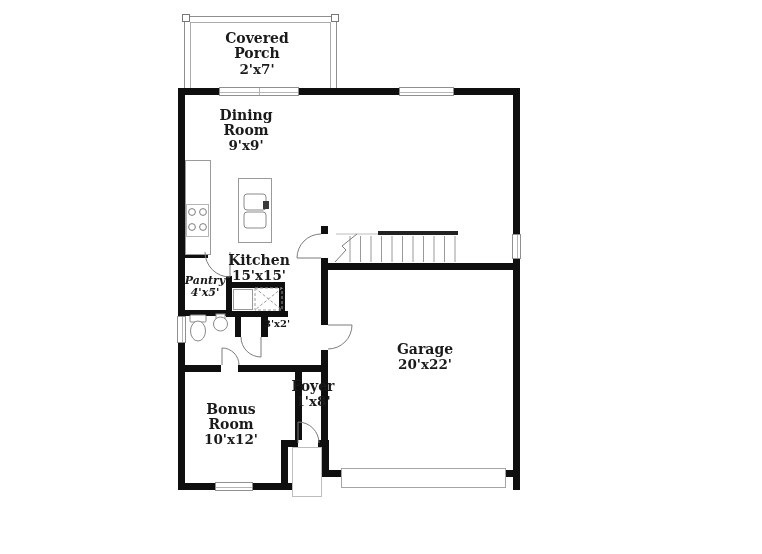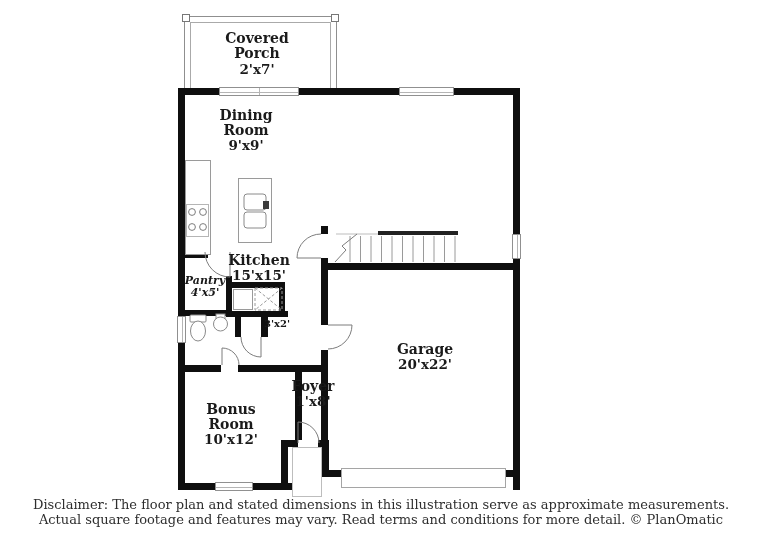--- a/index.html
+++ b/index.html
@@ -185,18 +185,14 @@
   </div>
   <div class="room-label" style="left:278px;top:379px;width:70px;">
     <div class="name">Foyer</div>
     <div class="dims">1'x8'</div>
   </div>
   <div class="room-label" style="left:390px;top:342px;width:70px;">
     <div class="name">Garage</div>
     <div class="dims">20'x22'</div>
   </div>
 
-  <div class="disclaimer">
-    <div>Disclaimer: The floor plan and stated dimensions in this illustration serve as approximate measurements.</div>
-    <div>Actual square footage and features may vary. Read terms and conditions for more detail. © PlanOmatic</div>
-  </div>
 
 </div>
 
 </body></html>

